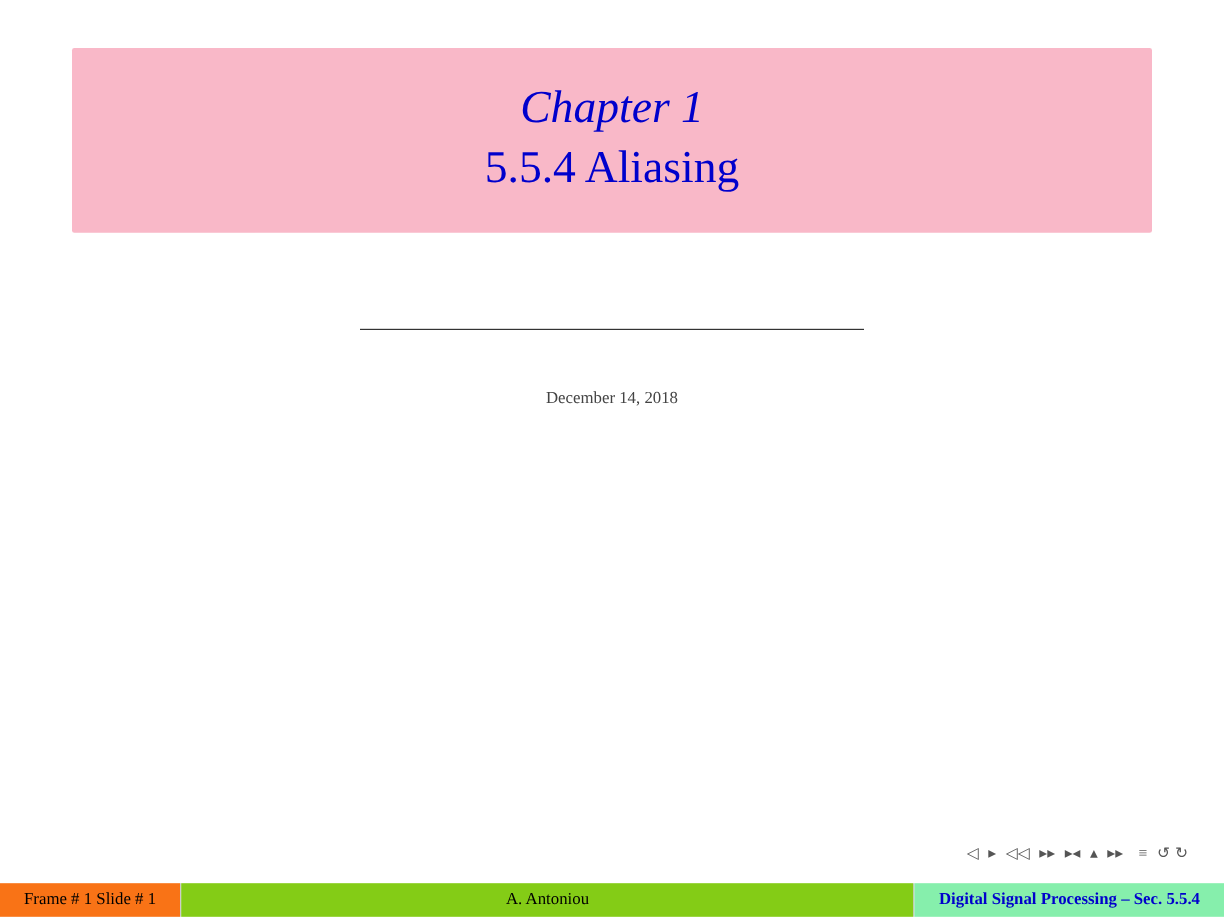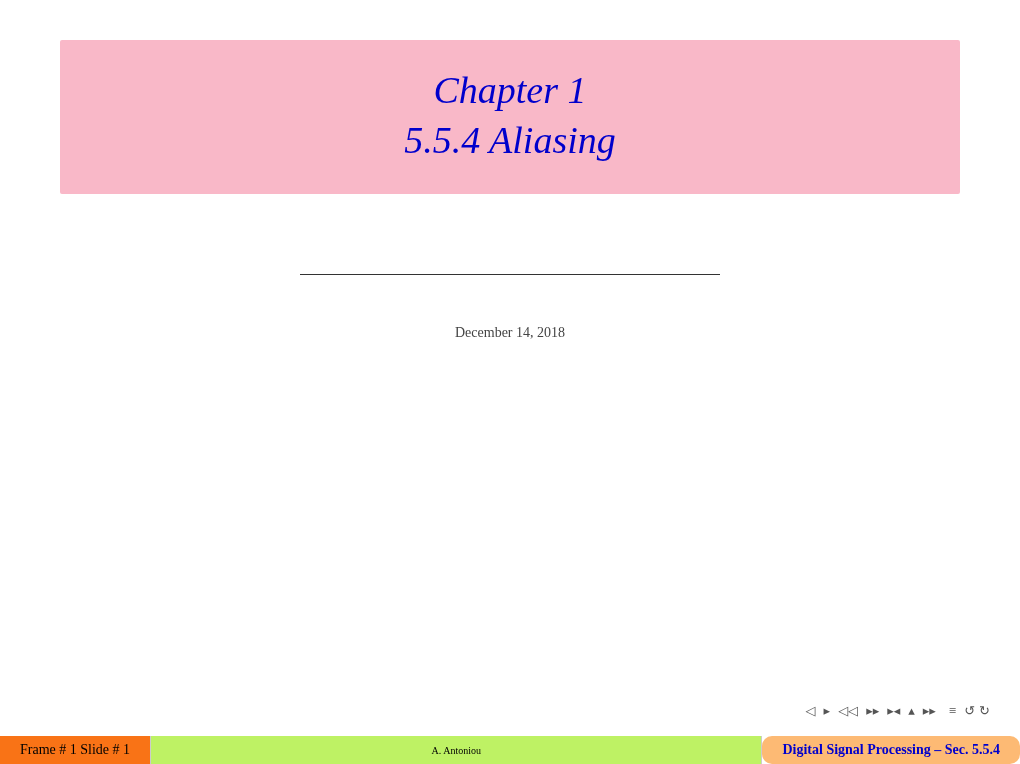--- a/index.html
+++ b/index.html
@@ -59,21 +59,20 @@
       font-family: 'Computer Modern', Georgia, serif;
       margin-bottom: 6px;
       font-style: italic;
       letter-spacing: 1px;
     }
 
     .title-sub {
       font-size: 38px;
       color: #0000cc;
       font-family: 'Computer Modern', Georgia, serif;
-      font-style: italic;
     }
 
     
     .copyright-section {
       margin-top: 80px;
       text-align: center;
       width: 100%;
     }
 
     .copyright-line {
@@ -140,41 +139,40 @@
       padding: 0 20px;
       display: flex;
       align-items: center;
       font-size: 14px;
       color: #000;
       font-family: 'Computer Modern', Georgia, serif;
       white-space: nowrap;
     }
 
     .bottom-center {
-      background-color: #bef264;
+      background-color: #84cc16;
       flex: 1;
       display: flex;
       align-items: center;
       justify-content: center;
-      font-size: 10px;
+      font-size: 14px;
       color: #000;
       font-family: 'Computer Modern', Georgia, serif;
     }
 
     .bottom-right {
-      background-color: #fdba74;
+      background-color: #86efac;
       padding: 0 20px;
       display: flex;
       align-items: center;
       font-size: 14px;
       color: #0000cc;
       font-family: 'Computer Modern', Georgia, serif;
       font-weight: bold;
       white-space: nowrap;
-      border-radius: 10px;
     }
 
     
     .bottom-sep {
       width: 1px;
       background: rgba(0,0,0,0.2);
     }
   </style>
 </head>
 <body>

